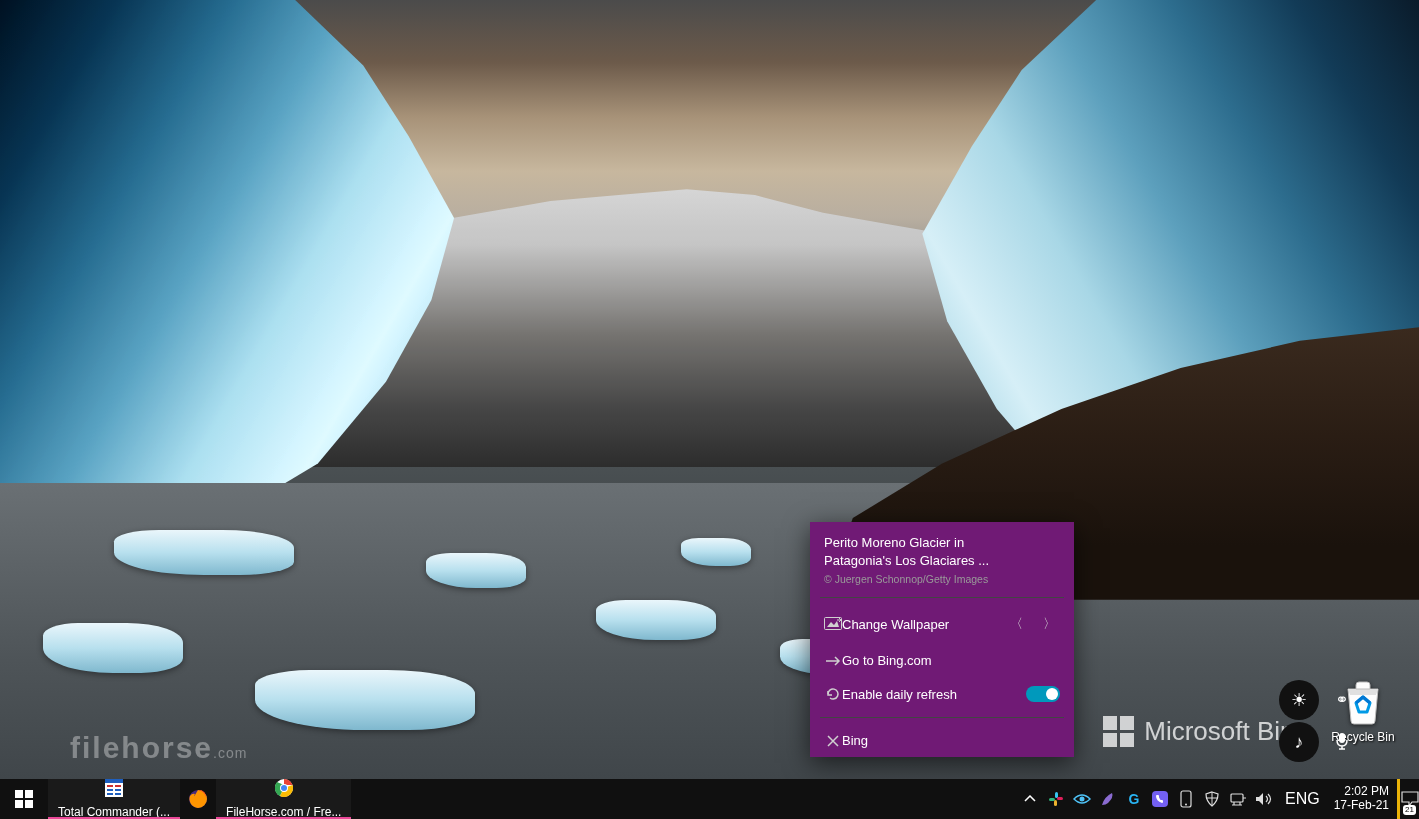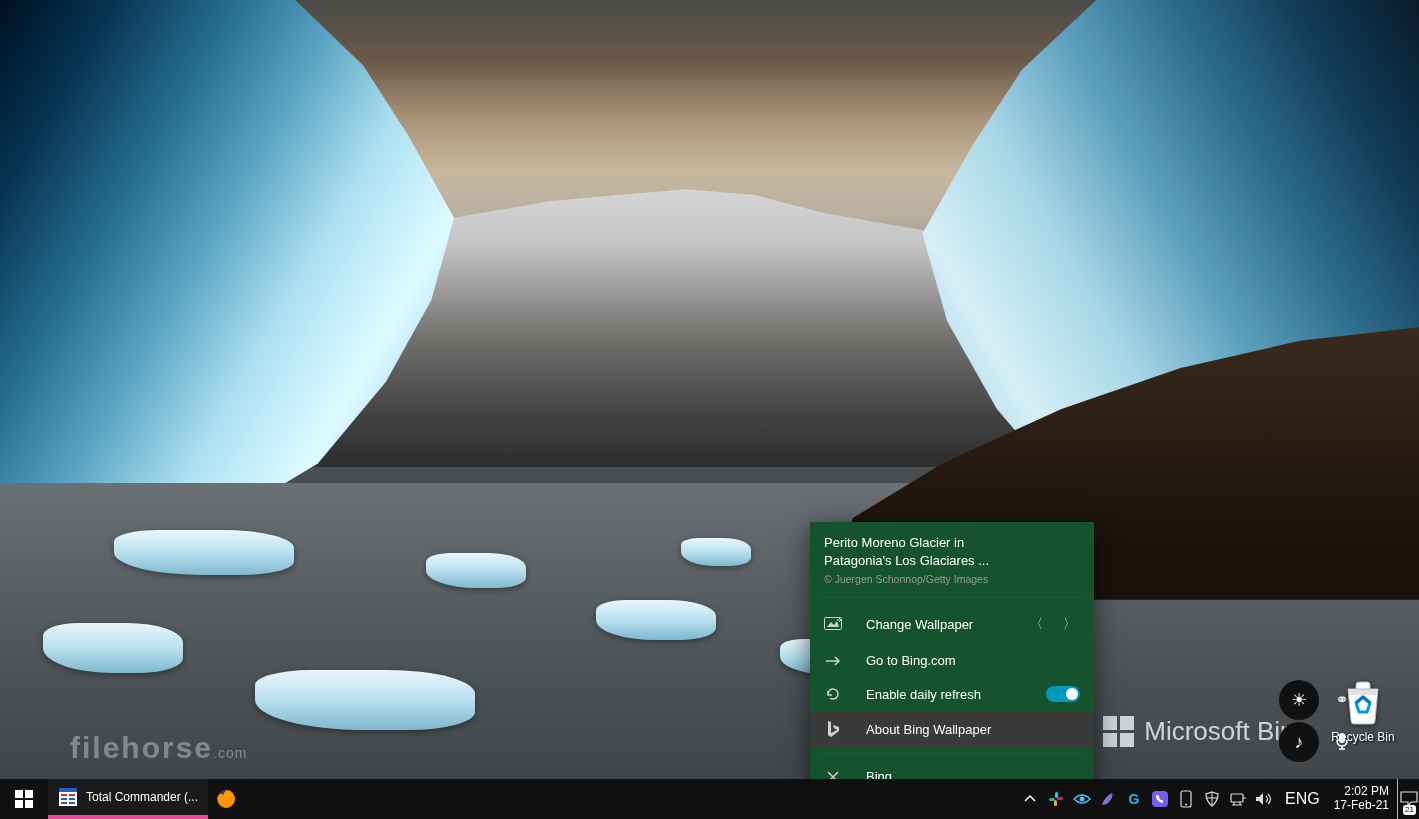--- a/index.html
+++ b/index.html
@@ -73,49 +73,49 @@
   .msbing .winlogo span{ background:rgba(255,255,255,.75);}
 
   
   .side-widget { position:absolute; right:100px; width:40px; height:40px; border-radius:50%; background:#111; display:flex;align-items:center;justify-content:center; color:#fff; font-size:18px;}
   .sw1{ top:680px; } .sw2{ top:722px; }
   .side-widget2 { position:absolute; right:60px; width:34px; height:34px; display:flex;align-items:center;justify-content:center; color:#fff; }
   .sx1{ top:682px;} .sx2{ top:724px;}
 
   
   .popup {
-    position:absolute; left:810px; top:522px; width:284px; background:#14532d; color:#fff;
+    position:absolute; left:810px; top:522px; width:264px; background:#701a75; color:#fff;
     box-shadow:0 6px 24px rgba(0,0,0,.6); font-size:13px;
   }
   .popup .hdr { padding:12px 14px 6px; }
   .popup .title { line-height:1.35; }
   .popup .credit { color:#9a9a9a; font-size:10.5px; margin-top:4px; }
   .popup hr { border:none; border-top:1px solid #444; margin:6px 10px; }
-  .popup .row { display:flex; align-items:center; gap:24px; padding:9px 14px; cursor:pointer; position:relative;}
+  .popup .row { display:flex; align-items:center; gap:0; padding:9px 14px; cursor:pointer; position:relative;}
   .popup .row:hover, .popup .row.hover { background:#3a3a3a; }
   .popup .row .ico { width:18px; display:flex; align-items:center; justify-content:center; color:#d0d0d0;}
   .popup .row .lbl { flex:1; }
   .popup .arrows { display:flex; gap:12px; margin-left:auto; }
   .popup .arrows span { color:#d0d0d0; font-size:13px; cursor:pointer; padding:2px 4px;}
   .toggle { width:34px; height:16px; border-radius:10px; background:#0099bc; position:relative;}
   .toggle::after { content:""; position:absolute; right:2px; top:2px; width:12px; height:12px; border-radius:50%; background:#fff;}
 
   
   .taskbar { position:absolute; left:0; right:0; bottom:0; height:40px; background:#101010; display:flex; align-items:center; color:#fff; font-size:12px;}
   .tb-item { height:40px; display:flex; align-items:center; gap:8px; padding:0 10px; cursor:pointer;}
-  .tb-item.running { border-bottom:4px solid #ec4899; background:#1a1a1a; }
+  .tb-item.running { border-bottom:2px solid #ec4899; background:#1a1a1a;flex-direction:column; }
   .tb-icon { width:20px; height:20px; display:flex; align-items:center; justify-content:center;}
   .tb-label { max-width:130px; white-space:nowrap; overflow:hidden; text-overflow:ellipsis;}
   .spacer { flex:1; }
   .tray { display:flex; align-items:center; gap:8px; padding:0 6px;}
   .tray .t { width:18px; height:18px; display:flex; align-items:center; justify-content:center; color:#ddd; cursor:pointer;}
   .lang { font-size:16px; padding:0 6px; cursor:pointer;}
   .clock { text-align:right; font-size:12px; line-height:1.15; padding:0 8px; cursor:pointer;}
   .clock div:first-child{ font-size:12px;}
-  .notif { width:22px; height:40px; display:flex; align-items:center; justify-content:center; cursor:pointer; border-left:1px solid #eab308; position:relative;}
+  .notif { width:22px; height:40px; display:flex; align-items:center; justify-content:center; cursor:pointer; border-left:3px solid #eab308; position:relative;}
   .notif .badge { position:absolute; bottom:4px; right:3px; font-size:8px; background:#fff; color:#000; border-radius:3px; padding:0 2px; line-height:1.2;}
 
   .start-btn { width:48px; height:40px; display:flex;align-items:center;justify-content:center; cursor:pointer;}
   .start-btn .g { display:grid; grid-template-columns:8px 8px; grid-template-rows:8px 8px; gap:1.5px;}
   .start-btn .g span { background:#fff;}
 </style>
 </head>
 <body>
 
 <div class="desktop">
@@ -206,28 +206,20 @@
   <div class="row">
     <span class="ico">
       <svg width="16" height="16" viewBox="0 0 16 16">
           <path d="M3 8 A5 5 0 1 1 5 12" fill="none" stroke="#d0d0d0" stroke-width="1.5"></path>
           <path d="M3 5 L3 9 L7 9" fill="none" stroke="#d0d0d0" stroke-width="1.5"></path>
         </svg>
     </span>
     <span class="lbl">Enable daily refresh</span>
     <div class="toggle"></div>
   </div>
-  <div class="row hover">
-    <span class="ico">
-      <svg width="14" height="18" viewBox="0 0 14 18">
-          <path d="M2 1 L5 2 L5 13 L11 10 L8 8 L7 5 L13 7 L13 11 L5 17 L2 15 Z" fill="#d0d0d0"></path>
-        </svg>
-    </span>
-    <span class="lbl">About Bing Wallpaper</span>
-  </div>
   <hr>
   <div class="row">
     <span class="ico">
       <svg width="14" height="14" viewBox="0 0 14 14">
           <path d="M2 2 L12 12 M12 2 L2 12" stroke="#d0d0d0" stroke-width="1.5"></path>
         </svg>
     </span>
     <span class="lbl">Bing</span>
   </div>
 </div>
@@ -261,20 +253,33 @@
   <div class="tb-item" style="padding:0 8px;">
     <span class="tb-icon">
       <svg width="20" height="20" viewBox="0 0 20 20">
           <circle cx="10" cy="10" r="9" fill="#4a2a7a"></circle>
           <path d="M10 1 A9 9 0 0 1 19 10 A9 9 0 0 1 10 19 A9 9 0 0 1 2 7 Q4 4 7 5 Q5 8 8 9 Q6 11 9 12 Q12 12 12 9 Q15 9 14 6 Q17 7 17 11 Q16 16 10 16 Q5 16 4 11" fill="#ff9500"></path>
           <path d="M10 1 Q16 2 18 8 Q18 3 13 1 Z" fill="#ff5722"></path>
         </svg>
     </span>
   </div>
 
+  <div class="tb-item running">
+    <span class="tb-icon">
+      <svg width="18" height="18" viewBox="0 0 18 18">
+          <circle cx="9" cy="9" r="9" fill="#fff"></circle>
+          <path d="M9 0 A9 9 0 0 1 17.5 6 L9 6 Z" fill="#ea4335"></path>
+          <path d="M2 3 A9 9 0 0 0 5 17 L9 9 L9 6 L2 3 Z" fill="#34a853"></path>
+          <path d="M17.5 6 A9 9 0 0 1 5 17 L9 9 Z" fill="#fbbc05"></path>
+          <circle cx="9" cy="9" r="4" fill="#fff"></circle>
+          <circle cx="9" cy="9" r="3" fill="#4285f4"></circle>
+        </svg>
+    </span>
+    <span class="tb-label">FileHorse.com / Fre...</span>
+  </div>
 
   <div class="spacer"></div>
 
   <div class="tray">
     <span class="t">
       <svg width="12" height="8" viewBox="0 0 12 8">
           <path d="M1 6 L6 1 L11 6" stroke="#fff" stroke-width="1.5" fill="none"></path>
         </svg>
     </span>
     <span class="t">

